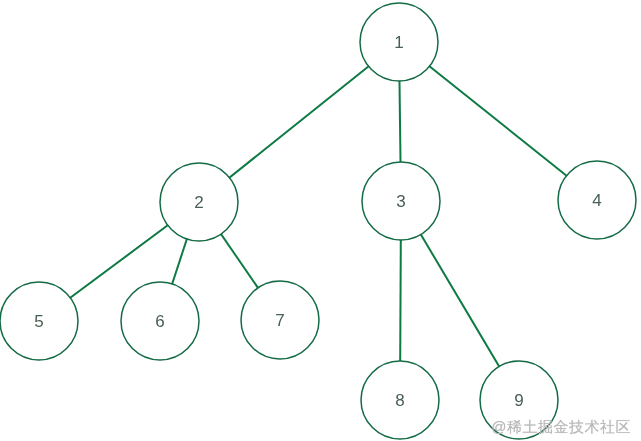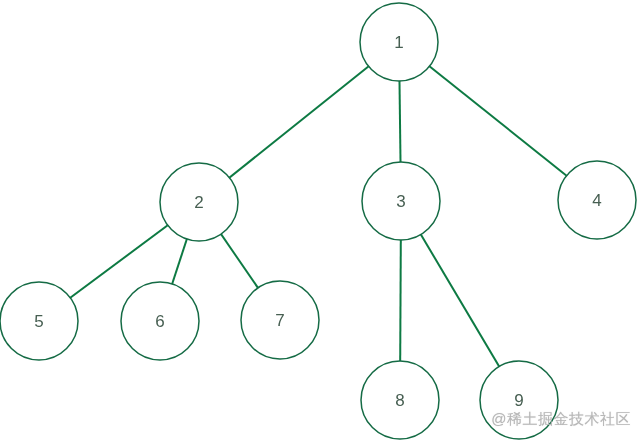--- a/index.html
+++ b/index.html
@@ -27,21 +27,21 @@
   .tree-node-circle {
   }
   .tree-node-label {
     font-family: "Liberation Sans", sans-serif;
     font-size: 17px;
     text-anchor: middle;
   }
   .watermark {
     position: absolute;
     right: 10px;
-    bottom: 12px;
+    bottom: 4px;
     font-size: 15px;
     letter-spacing: 0.5px;
     color: #b7b7b7;
     text-shadow: 0 0 1px rgba(150,150,150,0.35);
     user-select: none;
     white-space: nowrap;
   }
 </style>
 </head>
 <body>

